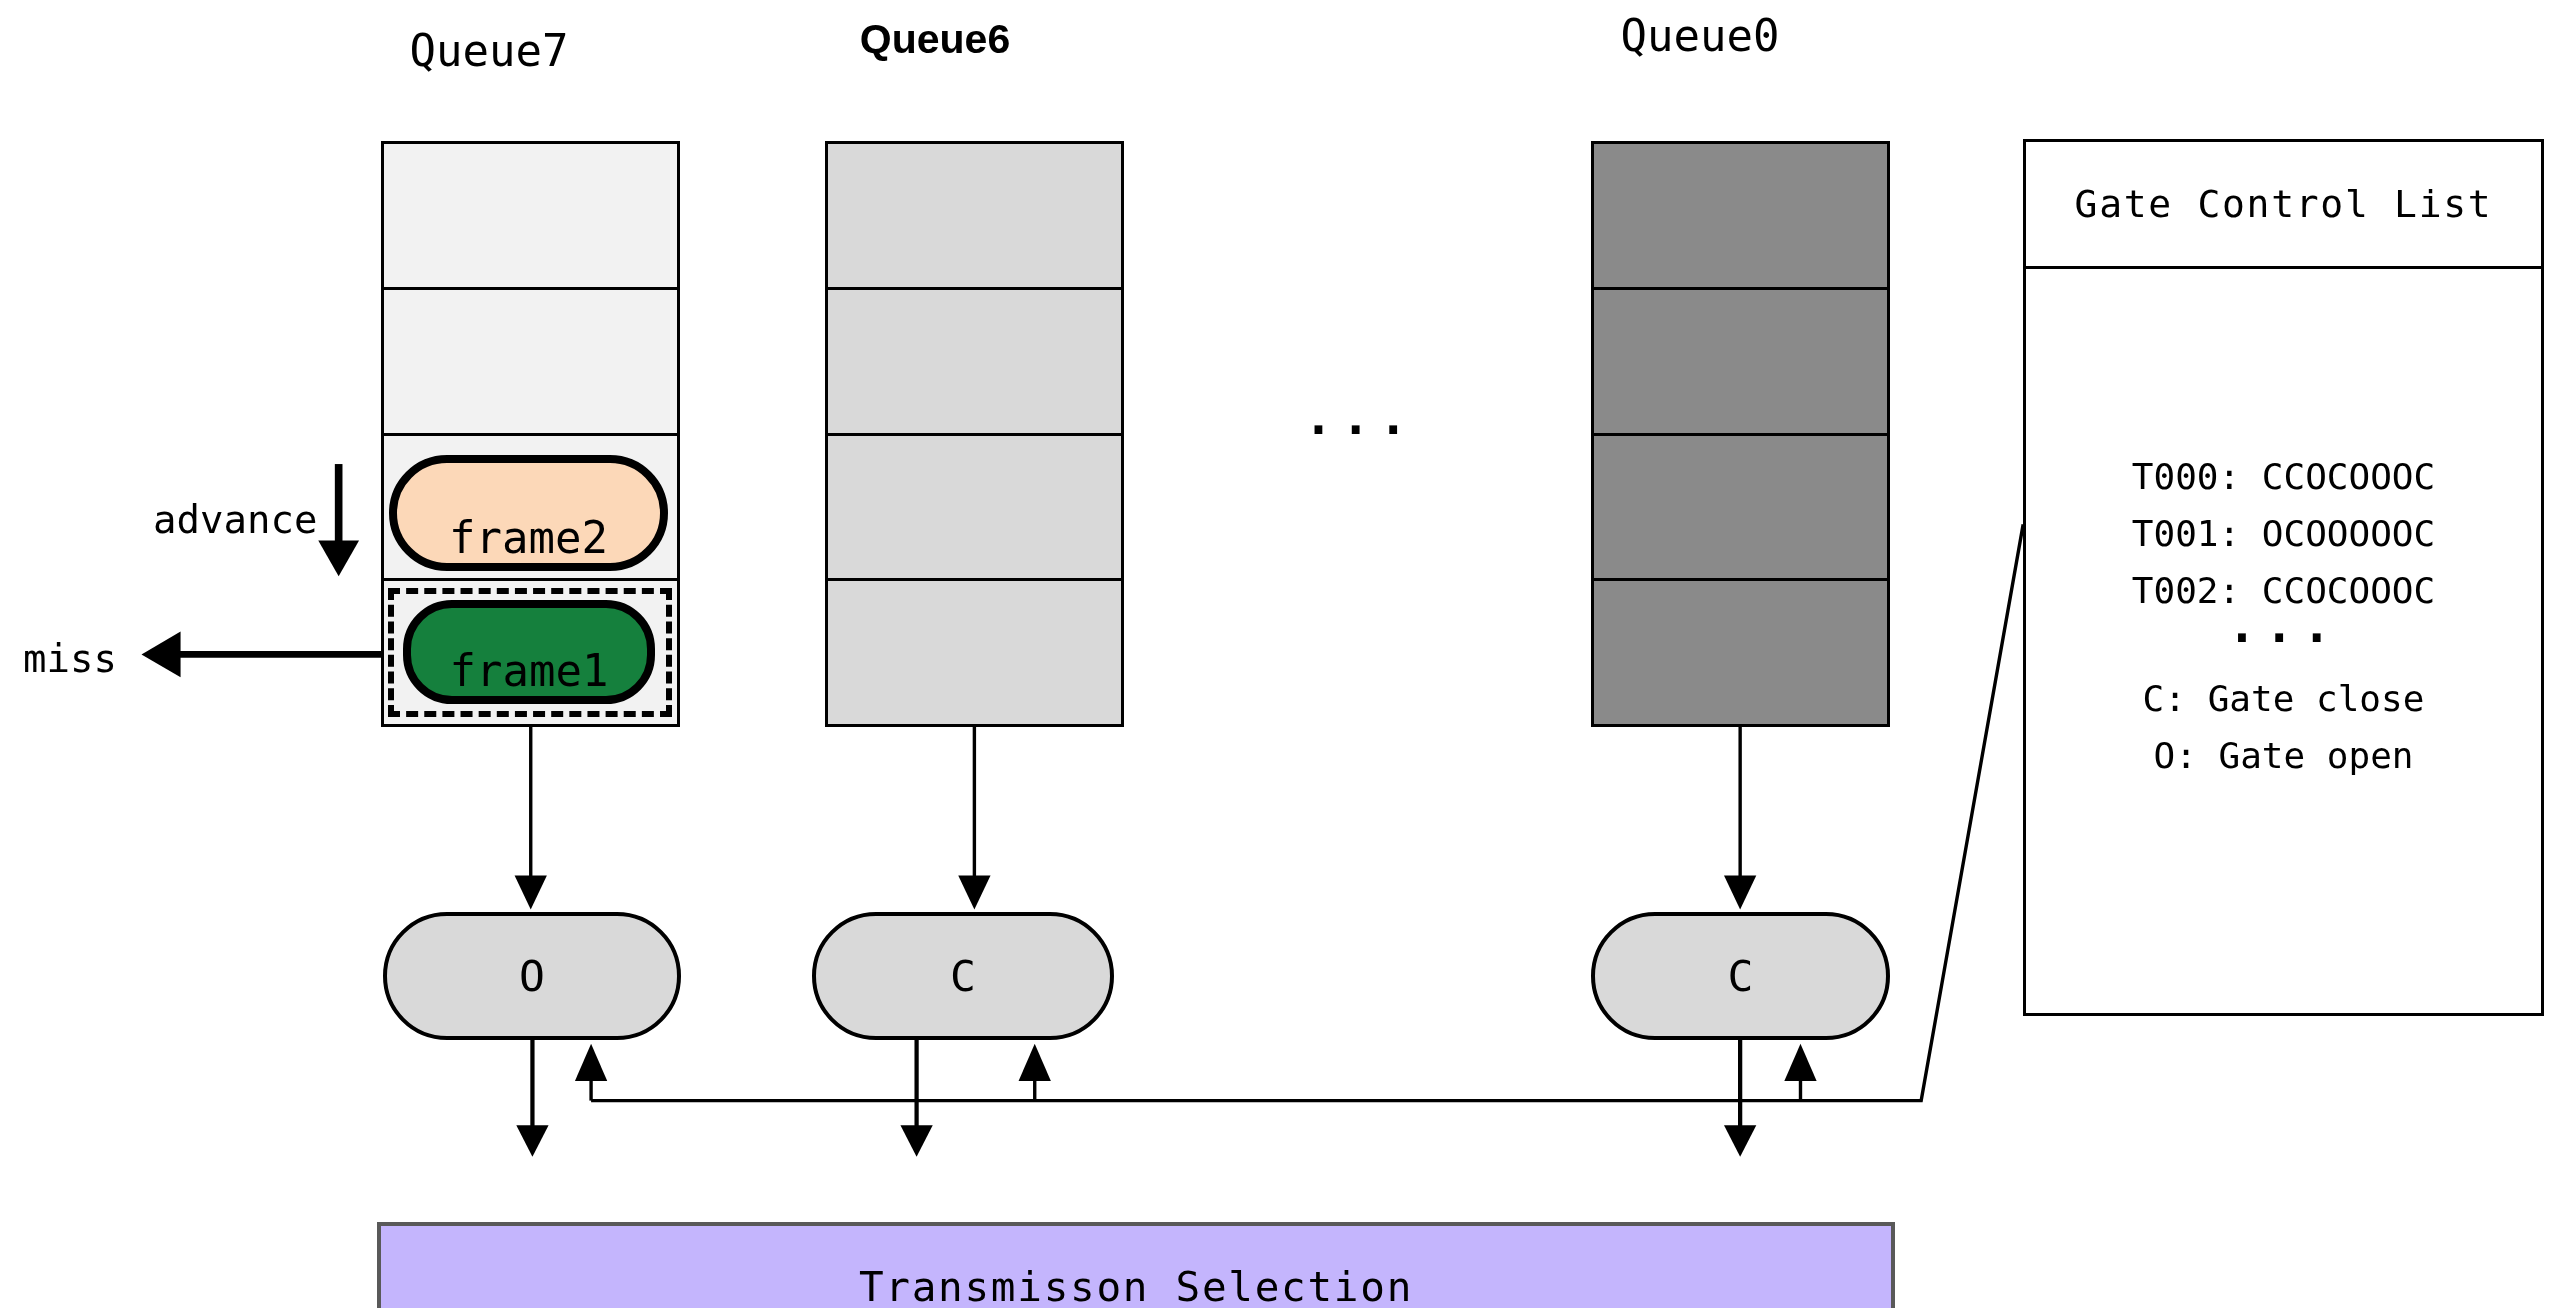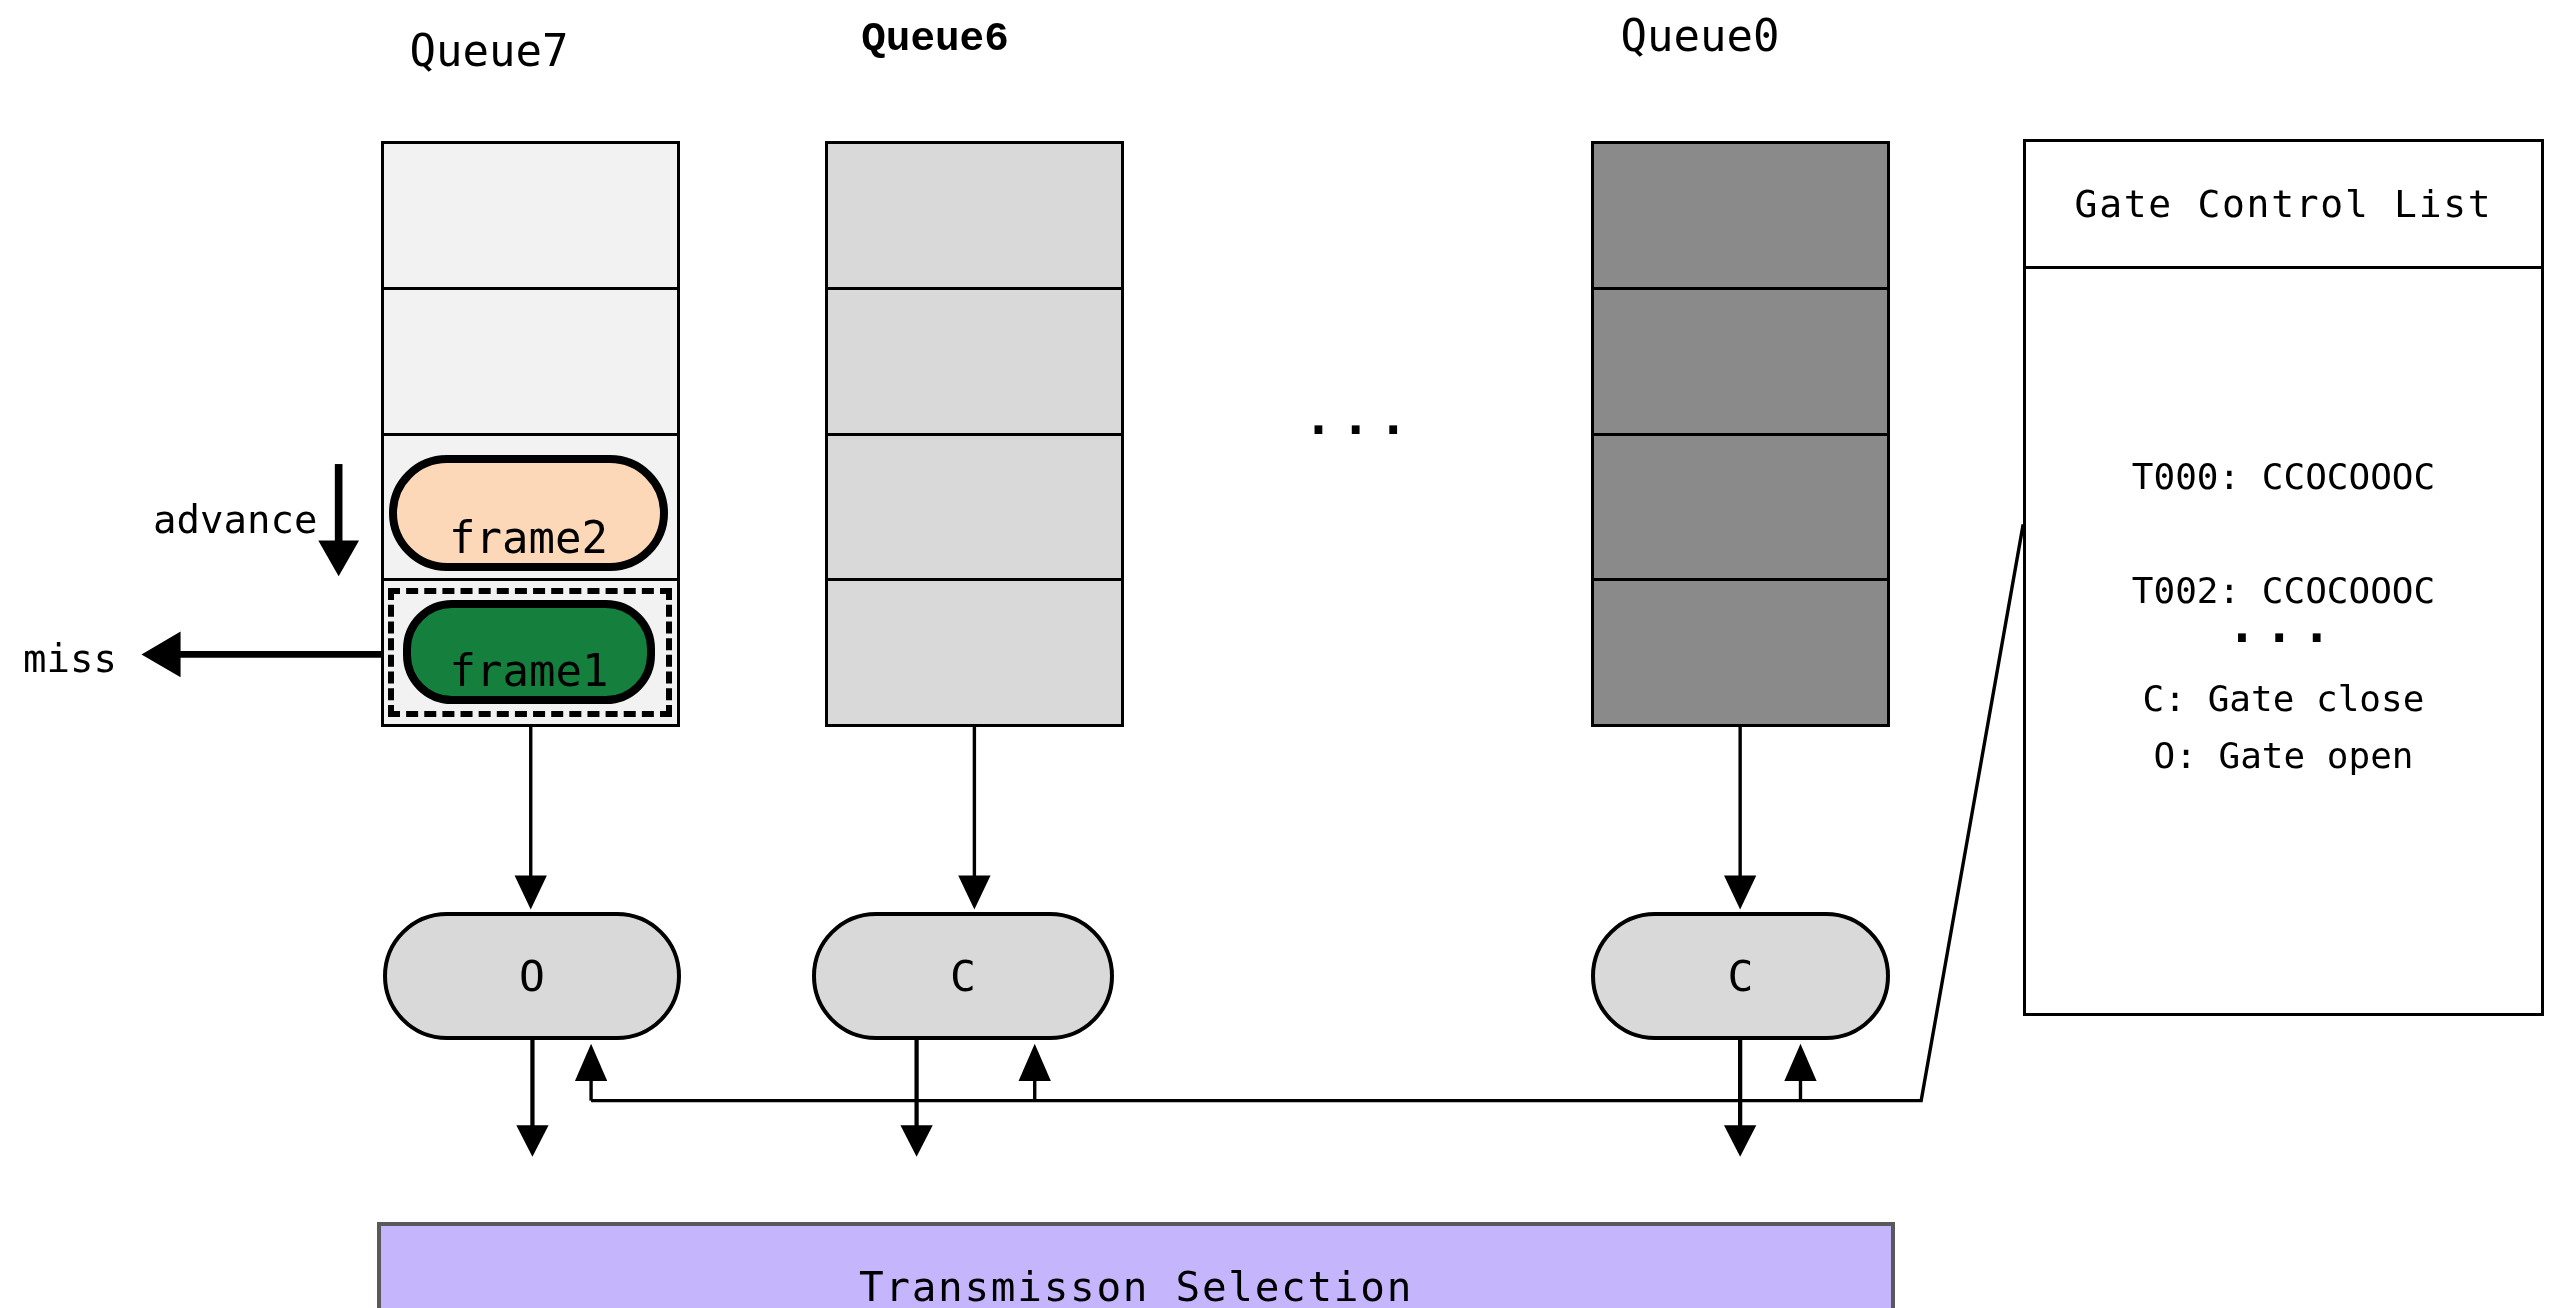--- a/index.html
+++ b/index.html
@@ -14,21 +14,21 @@
   .queue-box .cell{flex:1;border-bottom:3.4px solid #000;}
   .queue-box .cell:last-child{border-bottom:none;}
   #queue7-box{left:381px;}  #queue7-box .cell{background:#f2f2f2;}
   #queue6-box{left:825px;}  #queue6-box .cell{background:#d9d9d9;}
   #queue0-box{left:1591px;} #queue0-box .cell{background:#8a8a8a;}
 
   .queue-label{position:absolute;transform:translateX(-50%);
                white-space:nowrap;font-size:44px;line-height:1;}
   #queue7-label{left:489px;top:29px;}
   #queue6-label{left:935px;top:18.7px;
-                font-family:Liberation Mono, monospace;
+                font-family:Liberation Sans, sans-serif;
                 font-weight:bold;font-size:41px;}
   #queue0-label{left:1700px;top:13.6px;}
 
   
   .frame-capsule{position:absolute;box-sizing:border-box;border:8.5px solid #000;
                  display:flex;align-items:flex-end;justify-content:center;
                  font-size:44px;}
   #frame2-capsule{left:389px;top:455px;width:279px;height:116px;
                   border-radius:58px;background:#fcd8b8;}
   #frame1-dashed{position:absolute;left:388px;top:588px;width:284px;height:129px;
@@ -183,20 +183,21 @@
     <span>C</span>
   </div>
 
   <div id="transmission-box">
     <span>Transmisson Selection</span>
   </div>
 
   <div id="gcl-box">
     <div id="gcl-title">Gate Control List</div>
     <div class="gcl-line" id="gcl-entry-0">T000: CCOCOOOC</div>
+    <div class="gcl-line" id="gcl-entry-1">T001: OCOOOOOC</div>
     <div class="gcl-line" id="gcl-entry-2">T002: CCOCOOOC</div>
     <div class="dots" id="gcl-dots">...</div>
     <div class="gcl-line" id="gcl-legend-0">C: Gate close</div>
     <div class="gcl-line" id="gcl-legend-1">O: Gate open</div>
   </div>
 
 </div>
 
 
 </body></html>

